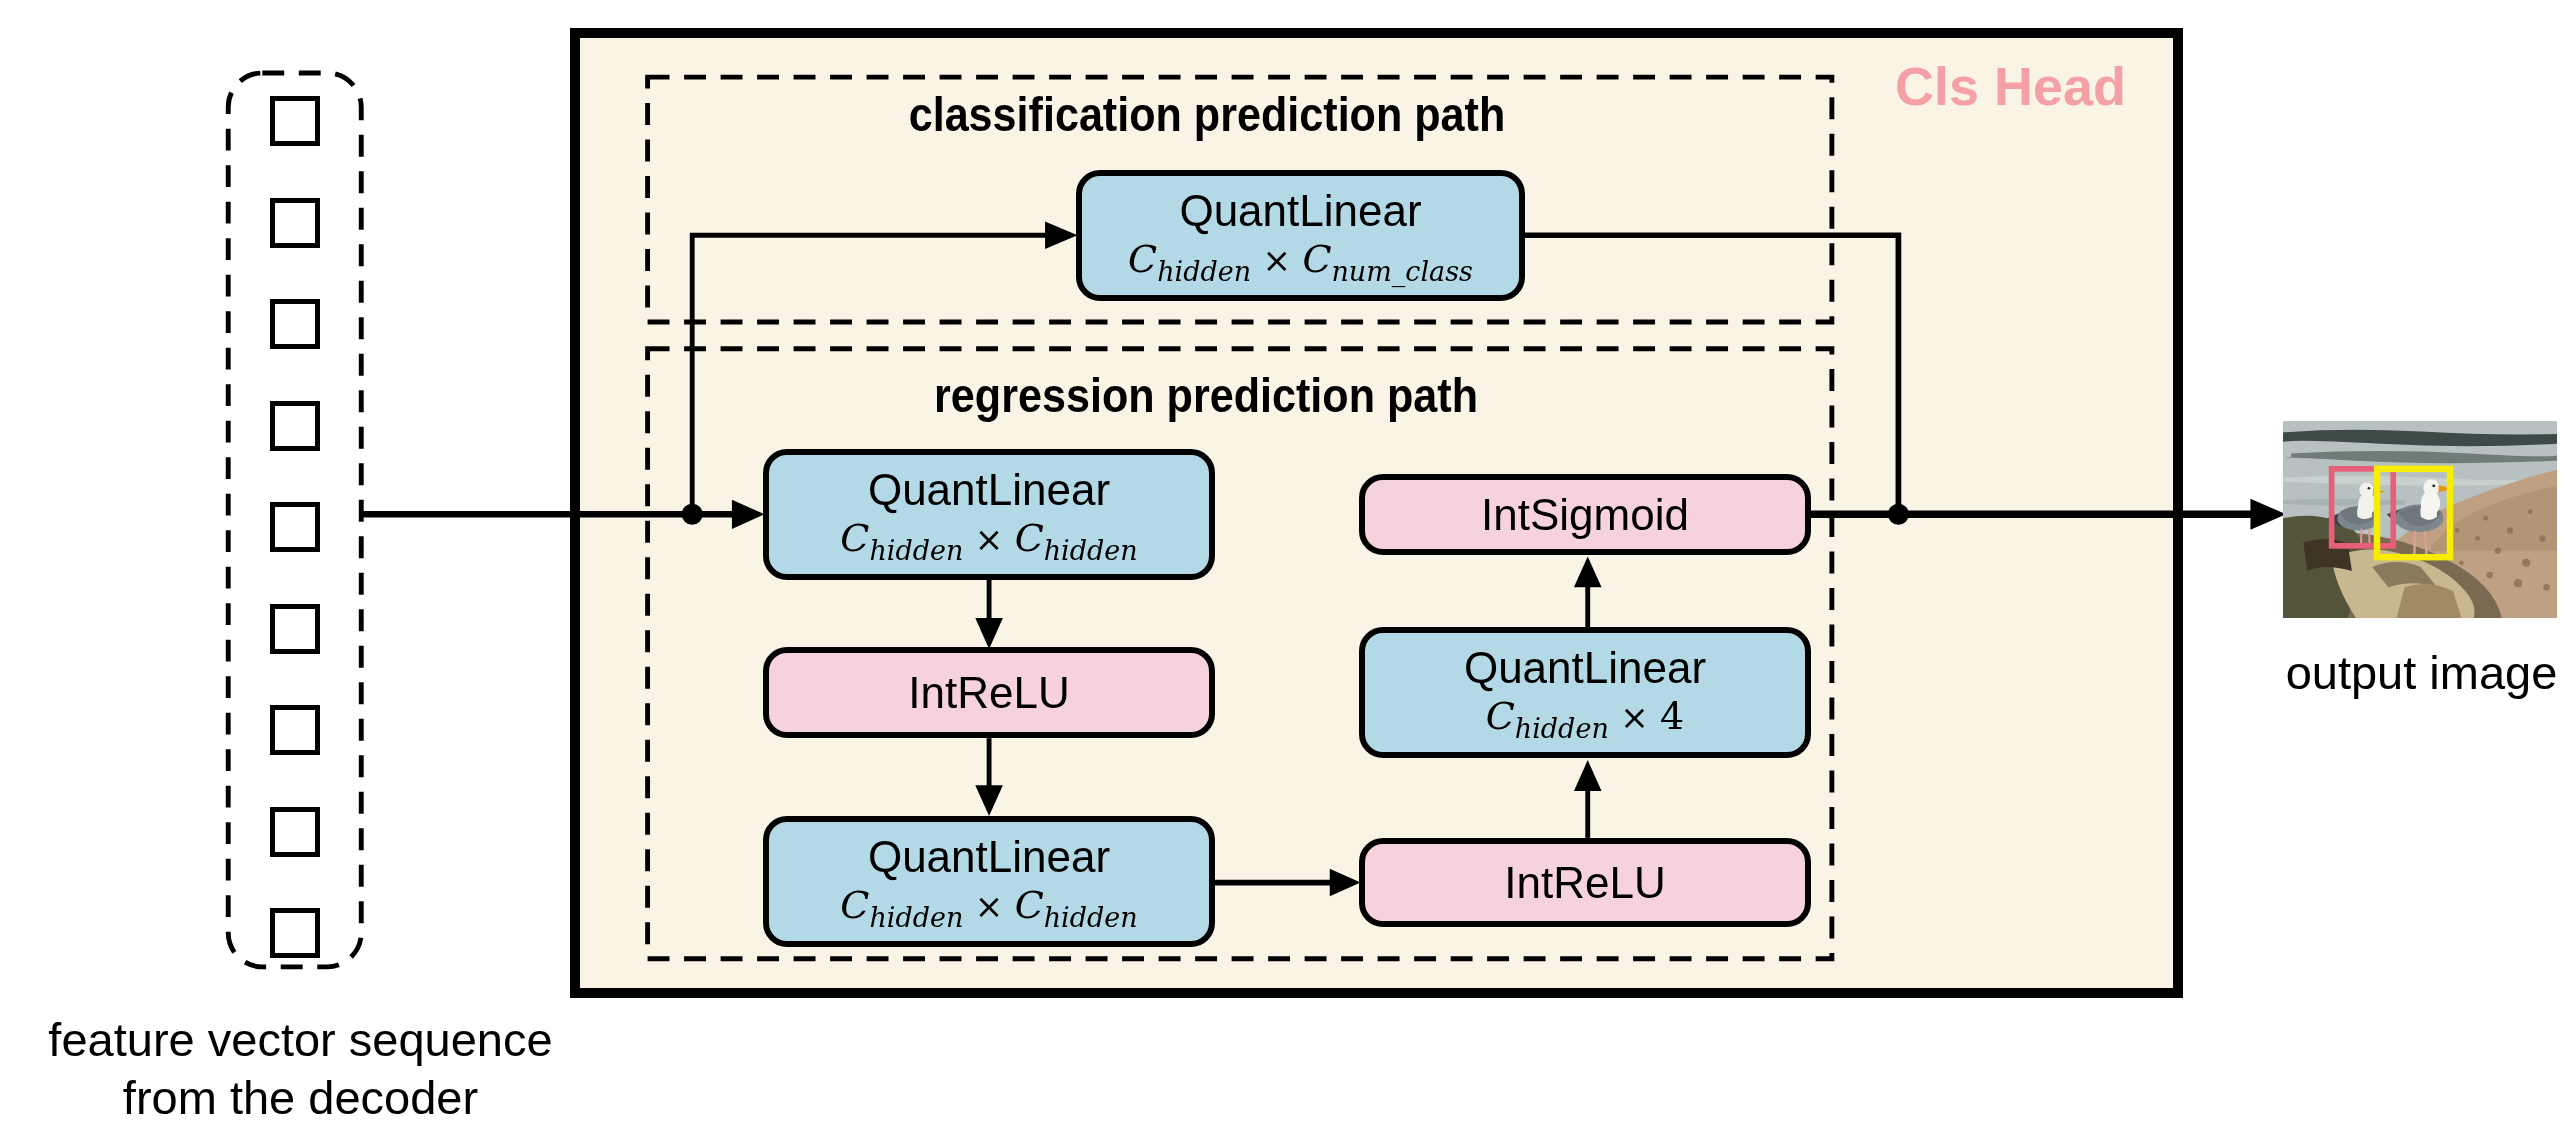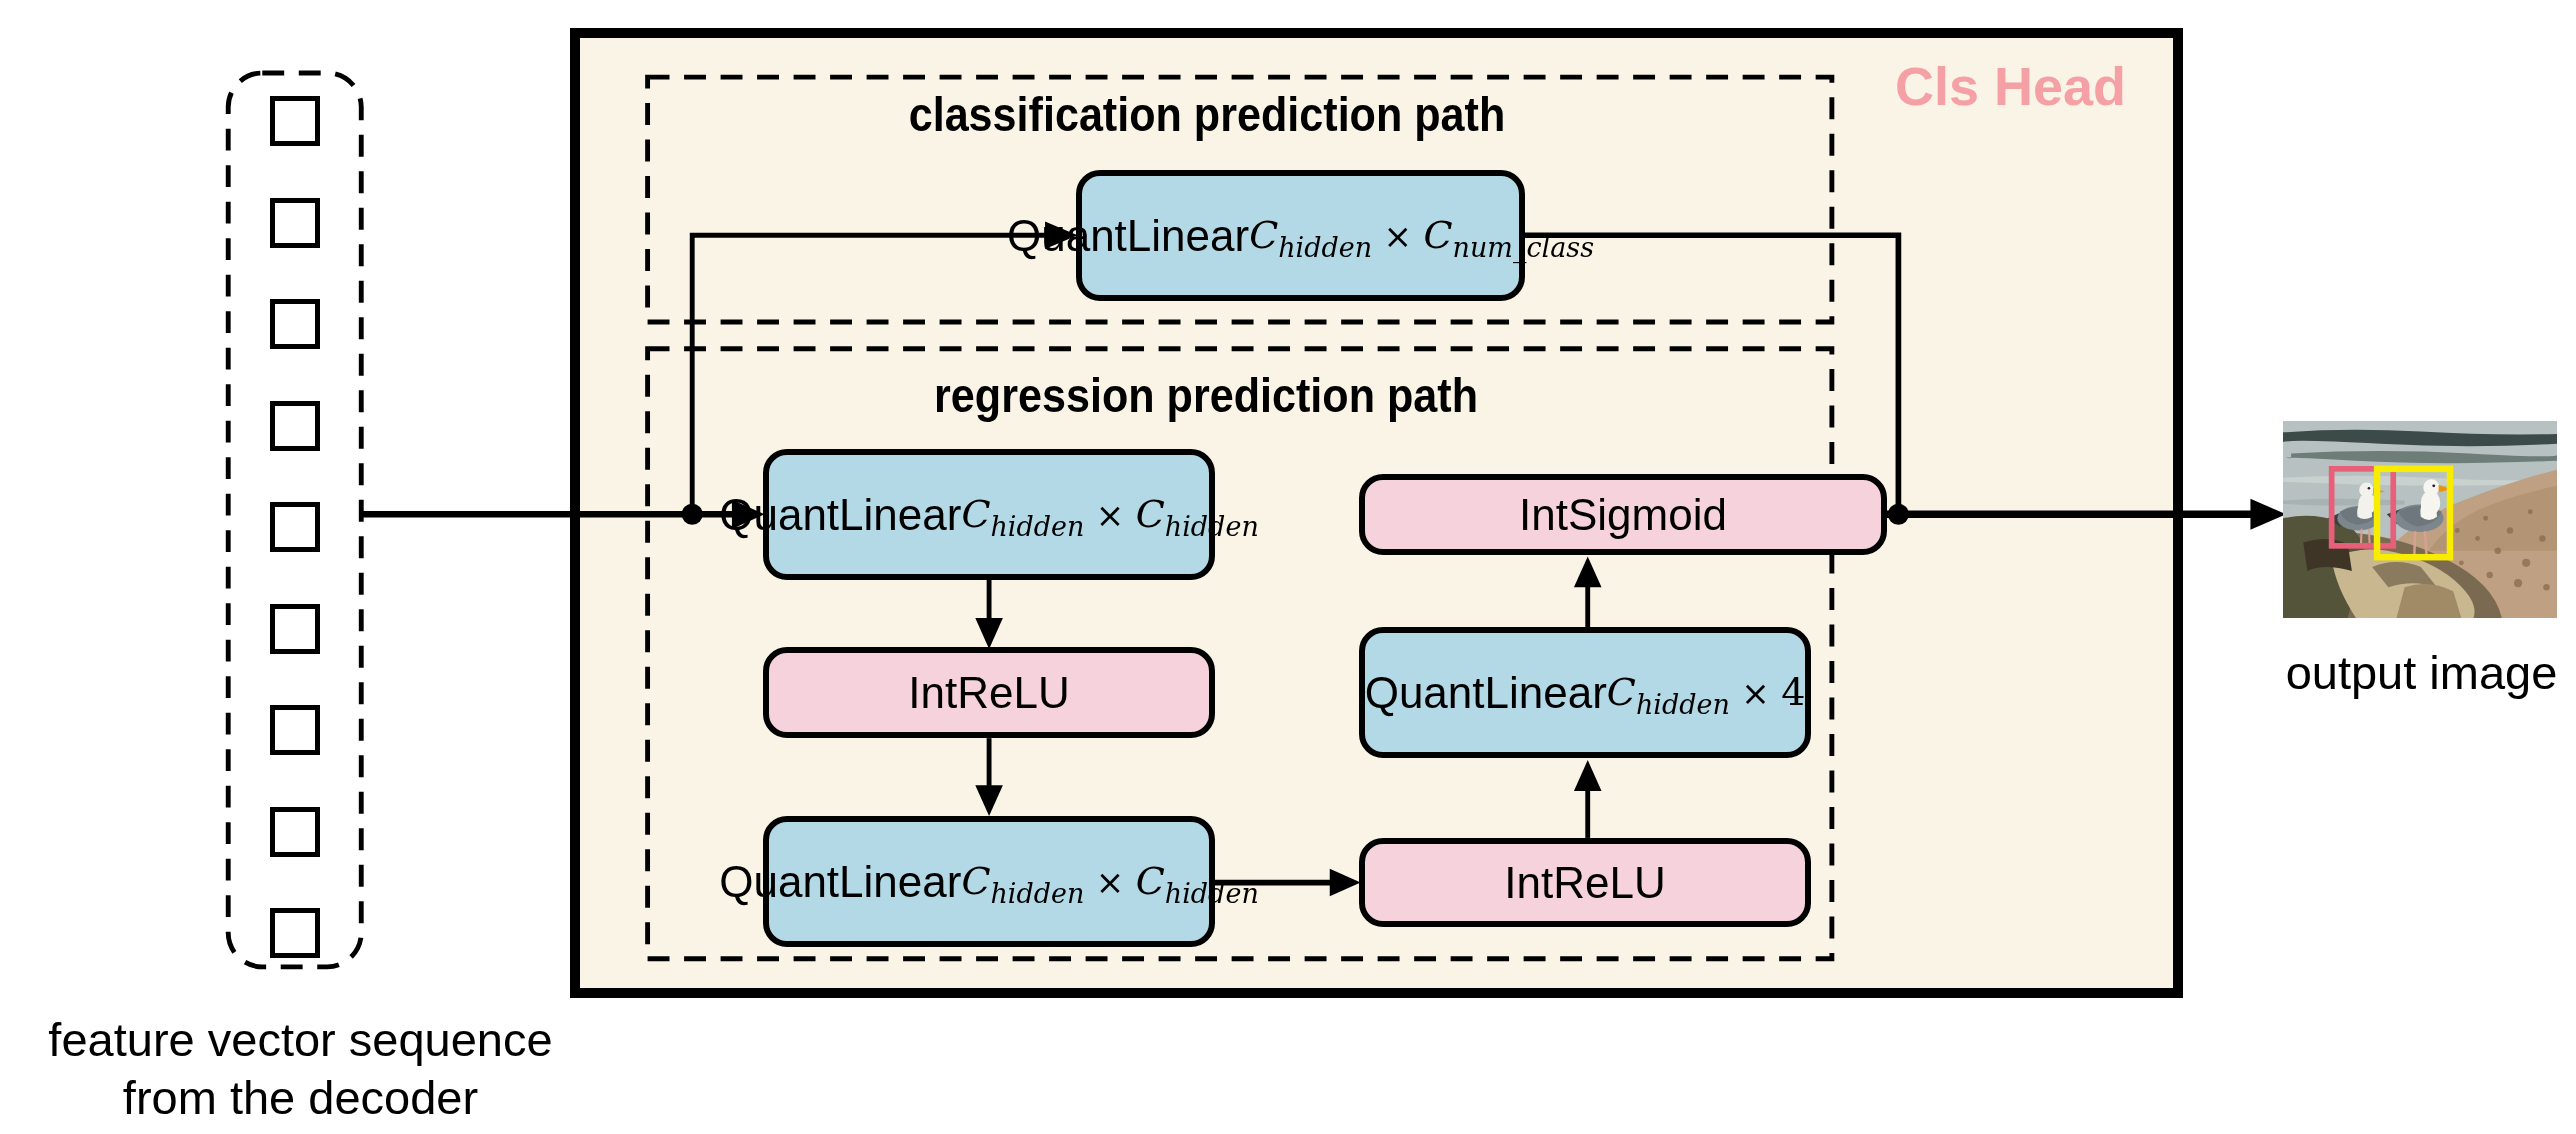--- a/index.html
+++ b/index.html
@@ -24,39 +24,39 @@
   .cls-title{top:86px;}
   .reg-title{top:367px;}
   
   .head-label{
     left:1824px;top:51px;width:373px;text-align:center;
     font-size:54px;font-weight:700;line-height:71px;color:#f5a0a5;white-space:nowrap;
   }
   
   .node{
     border:6.5px solid #000;border-radius:24px;box-sizing:border-box;
-    display:flex;flex-direction:row;align-items:center;justify-content:center;
+    display:flex;flex-direction:column;align-items:center;justify-content:center;
   }
   .node.blue{background:#b2d9e5;}
   .node.pink{background:#f6d2dc;}
   .node-title{font-size:44px;line-height:1.12;}
   .formula{
     font-family:"DejaVu Serif","Liberation Serif",serif;font-style:italic;
     font-size:38px;line-height:1.0;margin-top:4.9px;white-space:nowrap;
   }
   .formula sub{font-size:27px;font-style:italic;}
   .formula .op{font-style:normal;margin:0 11.4px;font-family:"DejaVu Sans",sans-serif;font-size:34px;}
   .formula .mnum{font-style:normal;}
   .n-cls-ql   {left:1076px;top:170px;width:449px;height:131px;}
   .n-reg-ql1  {left:763px; top:449px;width:452px;height:131px;}
   .n-reg-relu1{left:763px; top:647px;width:452px;height:91px;}
   .n-reg-ql2  {left:763px; top:816px;width:452px;height:131px;}
   .n-reg-relu2{left:1359px;top:838px;width:452px;height:89px;}
   .n-reg-ql3  {left:1359px;top:627px;width:452px;height:131px;}
-  .n-sigmoid  {left:1359px;top:474px;width:528px;height:81px;}
+  .n-sigmoid  {left:1359px;top:474px;width:452px;height:81px;}
   
   .fv-squares{
     left:244px;top:96px;width:101px;height:862px;
     display:flex;flex-direction:column;justify-content:space-between;align-items:center;
   }
   .fv-square{width:50px;height:50px;border:5.7px solid #000;background:#fff;box-sizing:border-box;}
   
   .caption{font-size:47px;line-height:58px;text-align:center;}
   .fv-caption{left:-4px;top:1011px;width:609px;}
   .out-caption{left:2158px;top:644px;width:527px;}

